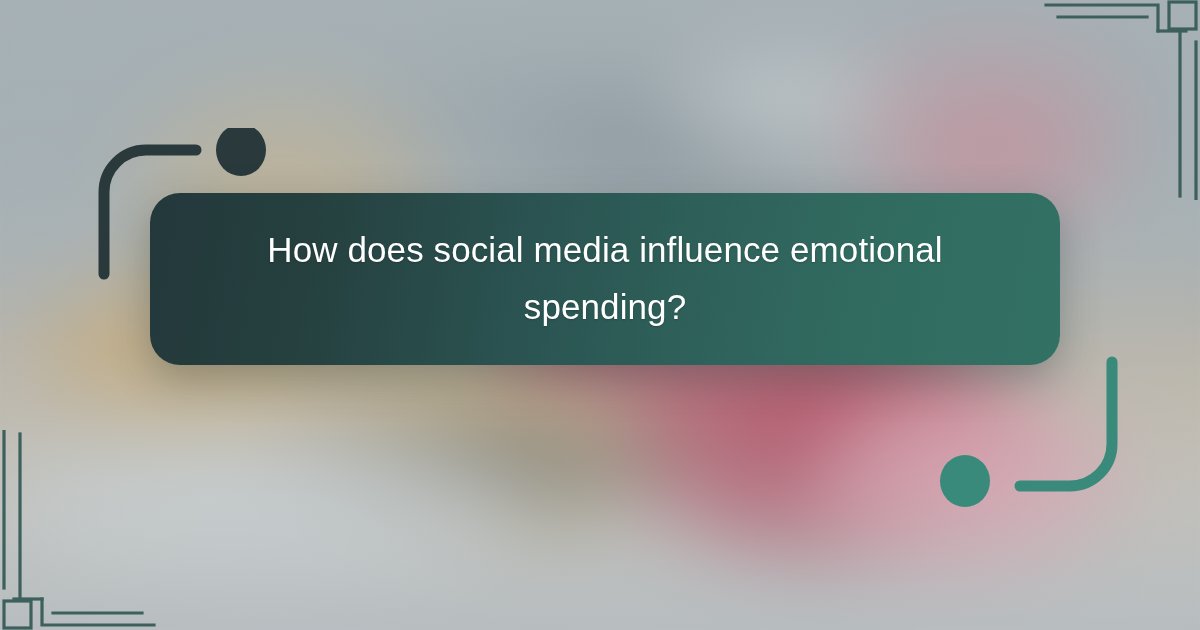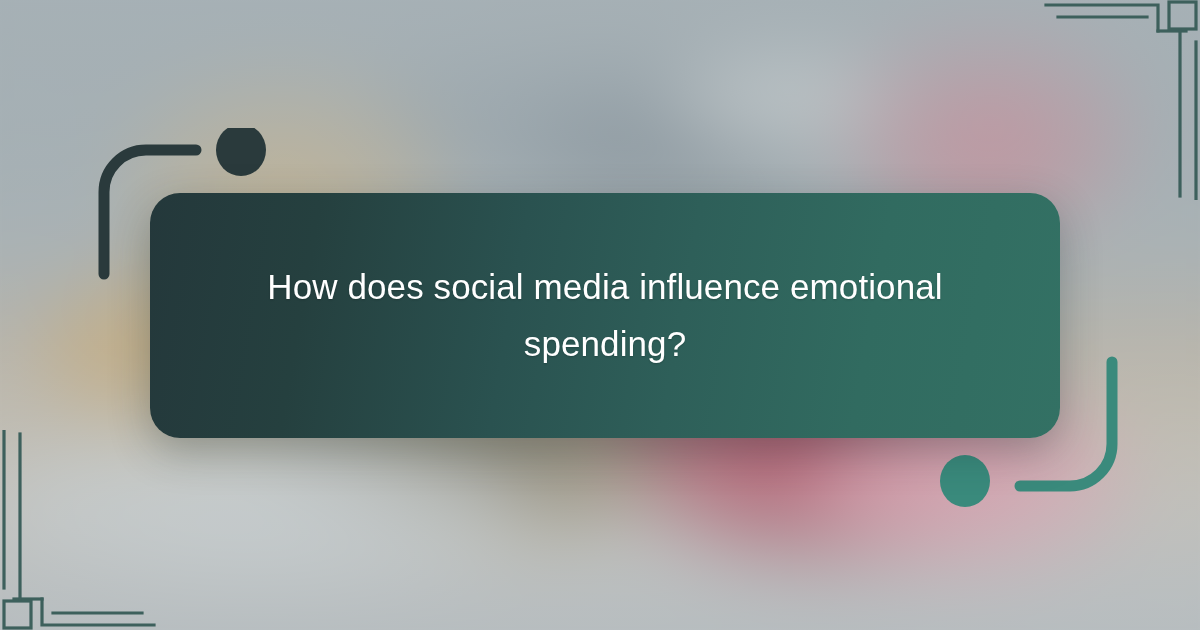--- a/index.html
+++ b/index.html
@@ -96,21 +96,21 @@
   }
   .accent-tl { left: 98px; top: 128px; }
   .accent-br { left: 938px; top: 348px; }
 
   
   .quote-card {
     position: absolute;
     left: 150px;
     top: 193px;
     width: 910px;
-    height: 245px;
+    height: 172px;
     border-radius: 30px;
     background: linear-gradient(100deg,
         #24383b 0%,
         #25403f 18%,
         #2a5250 40%,
         #2e5f59 58%,
         #316b60 78%,
         #337164 100%);
     box-shadow: 0 14px 42px rgba(20,40,42,0.30);
     display: flex;

